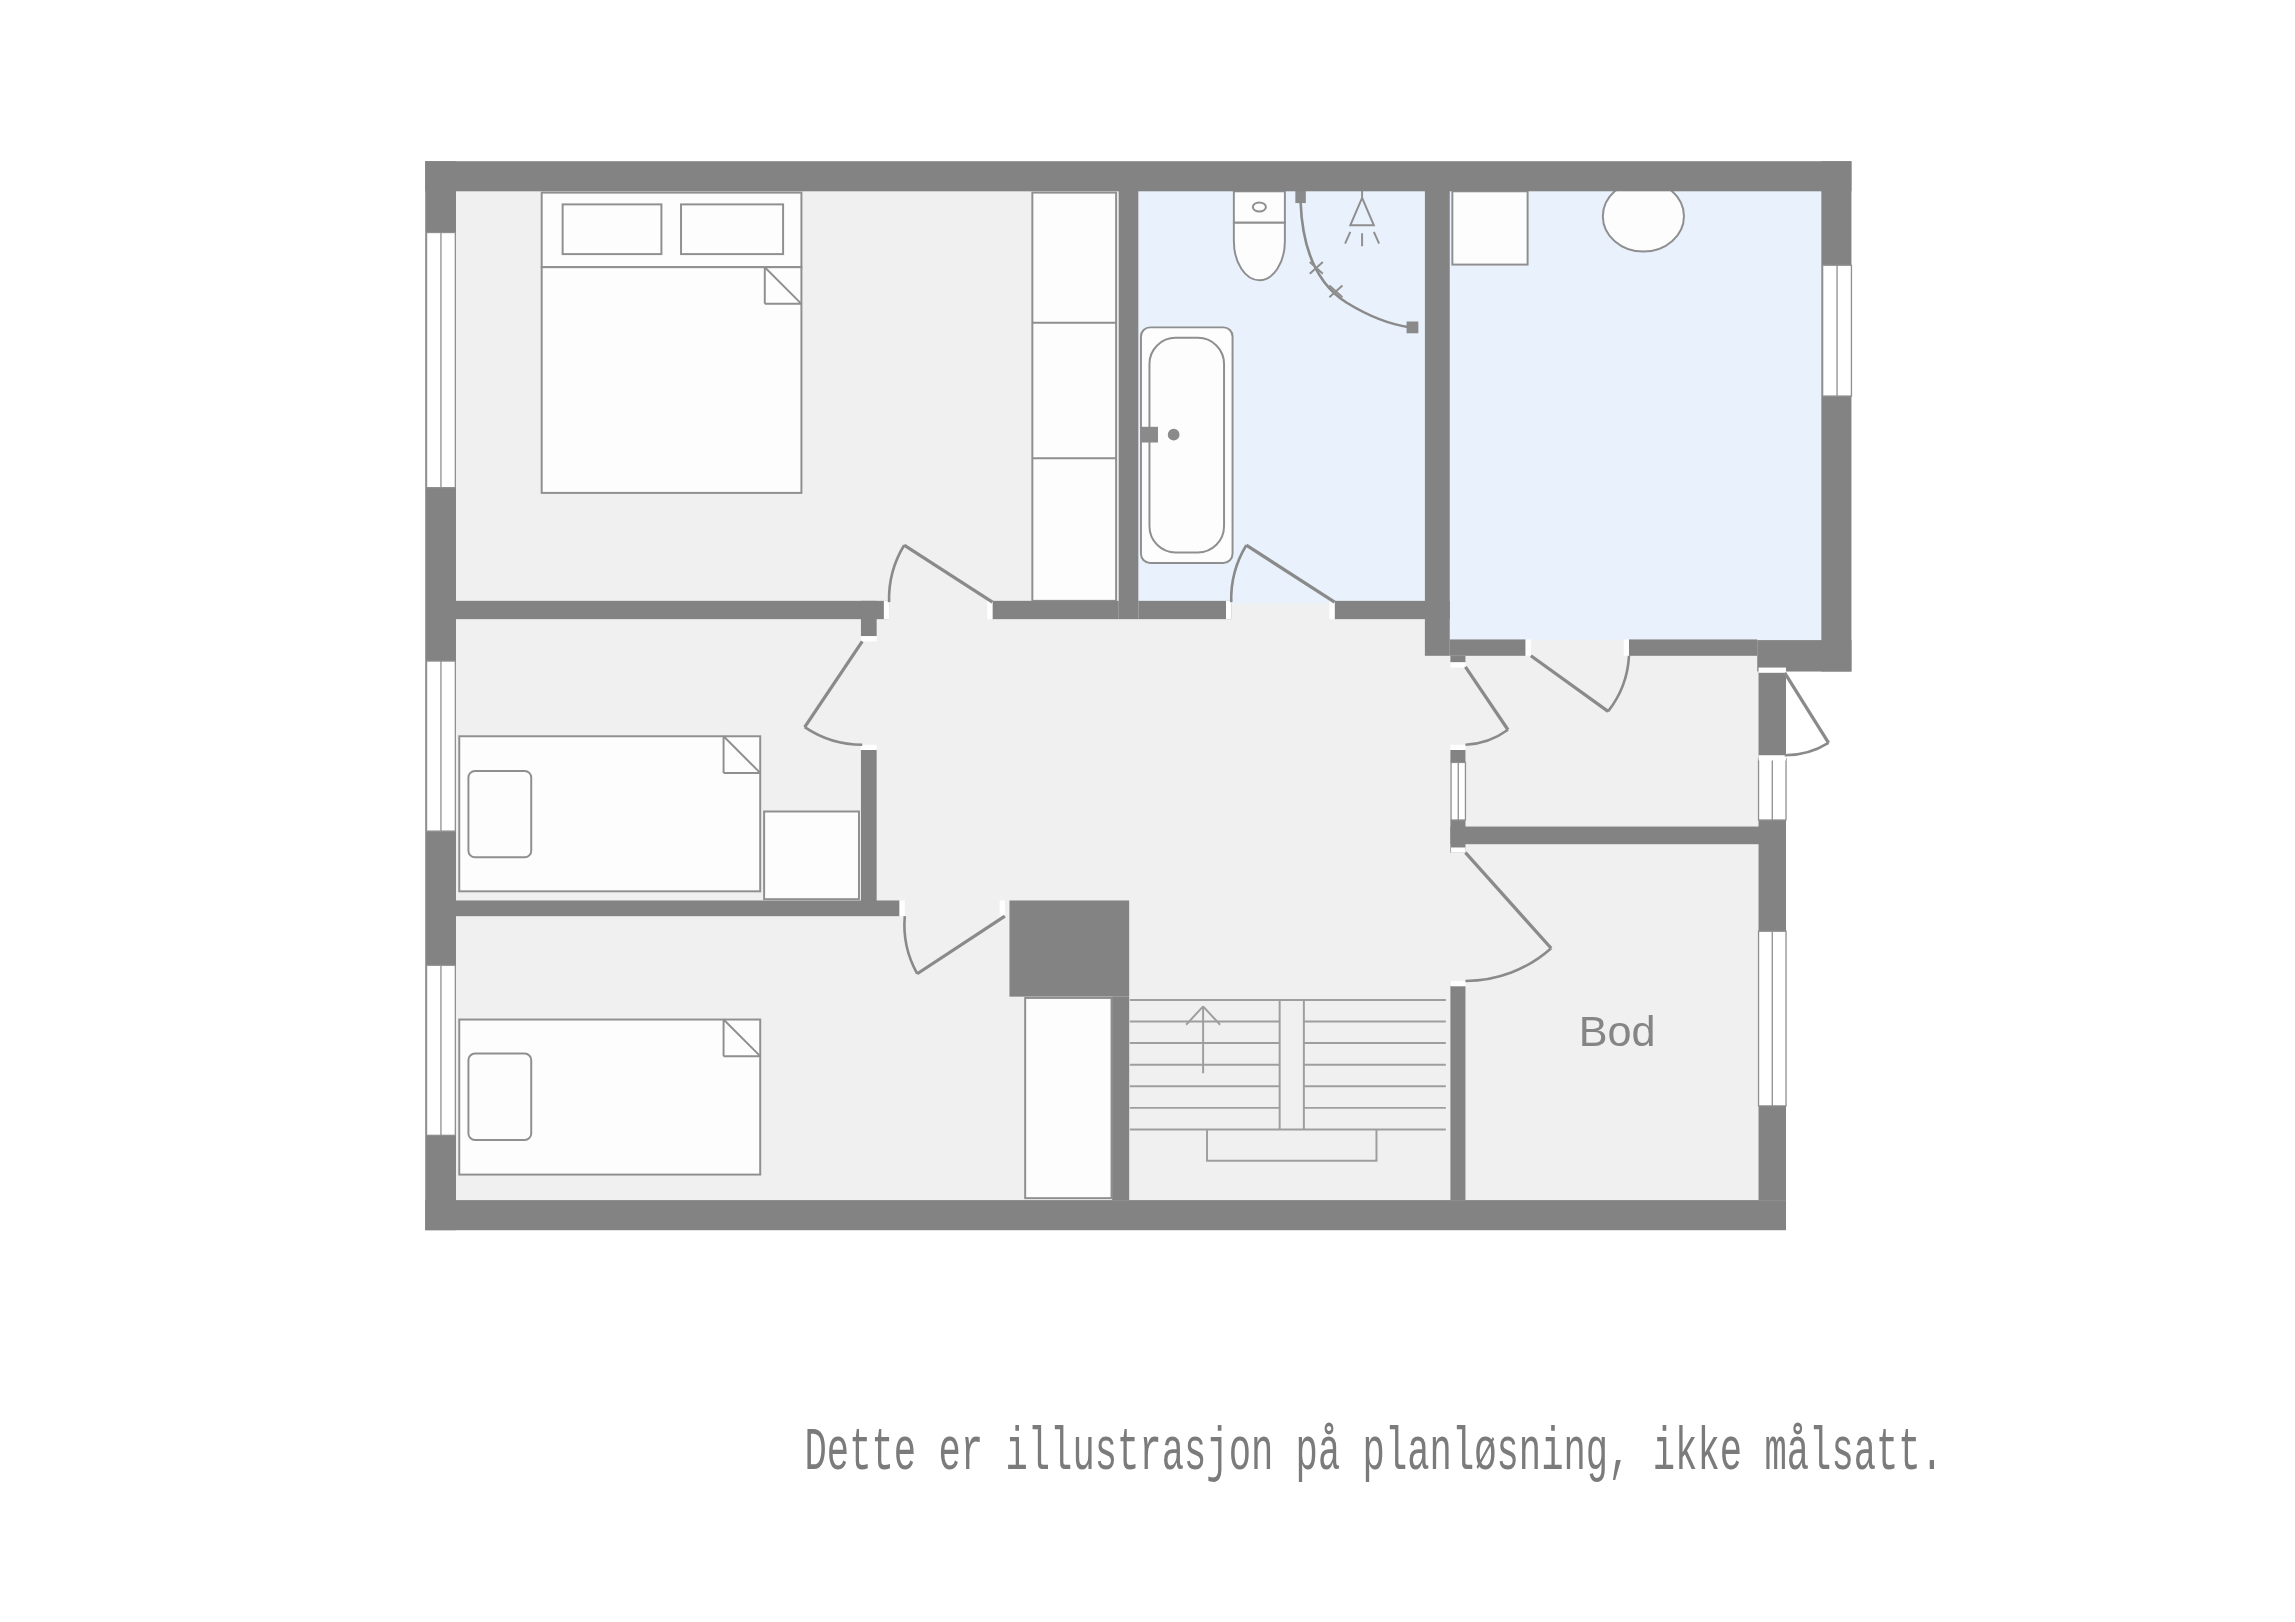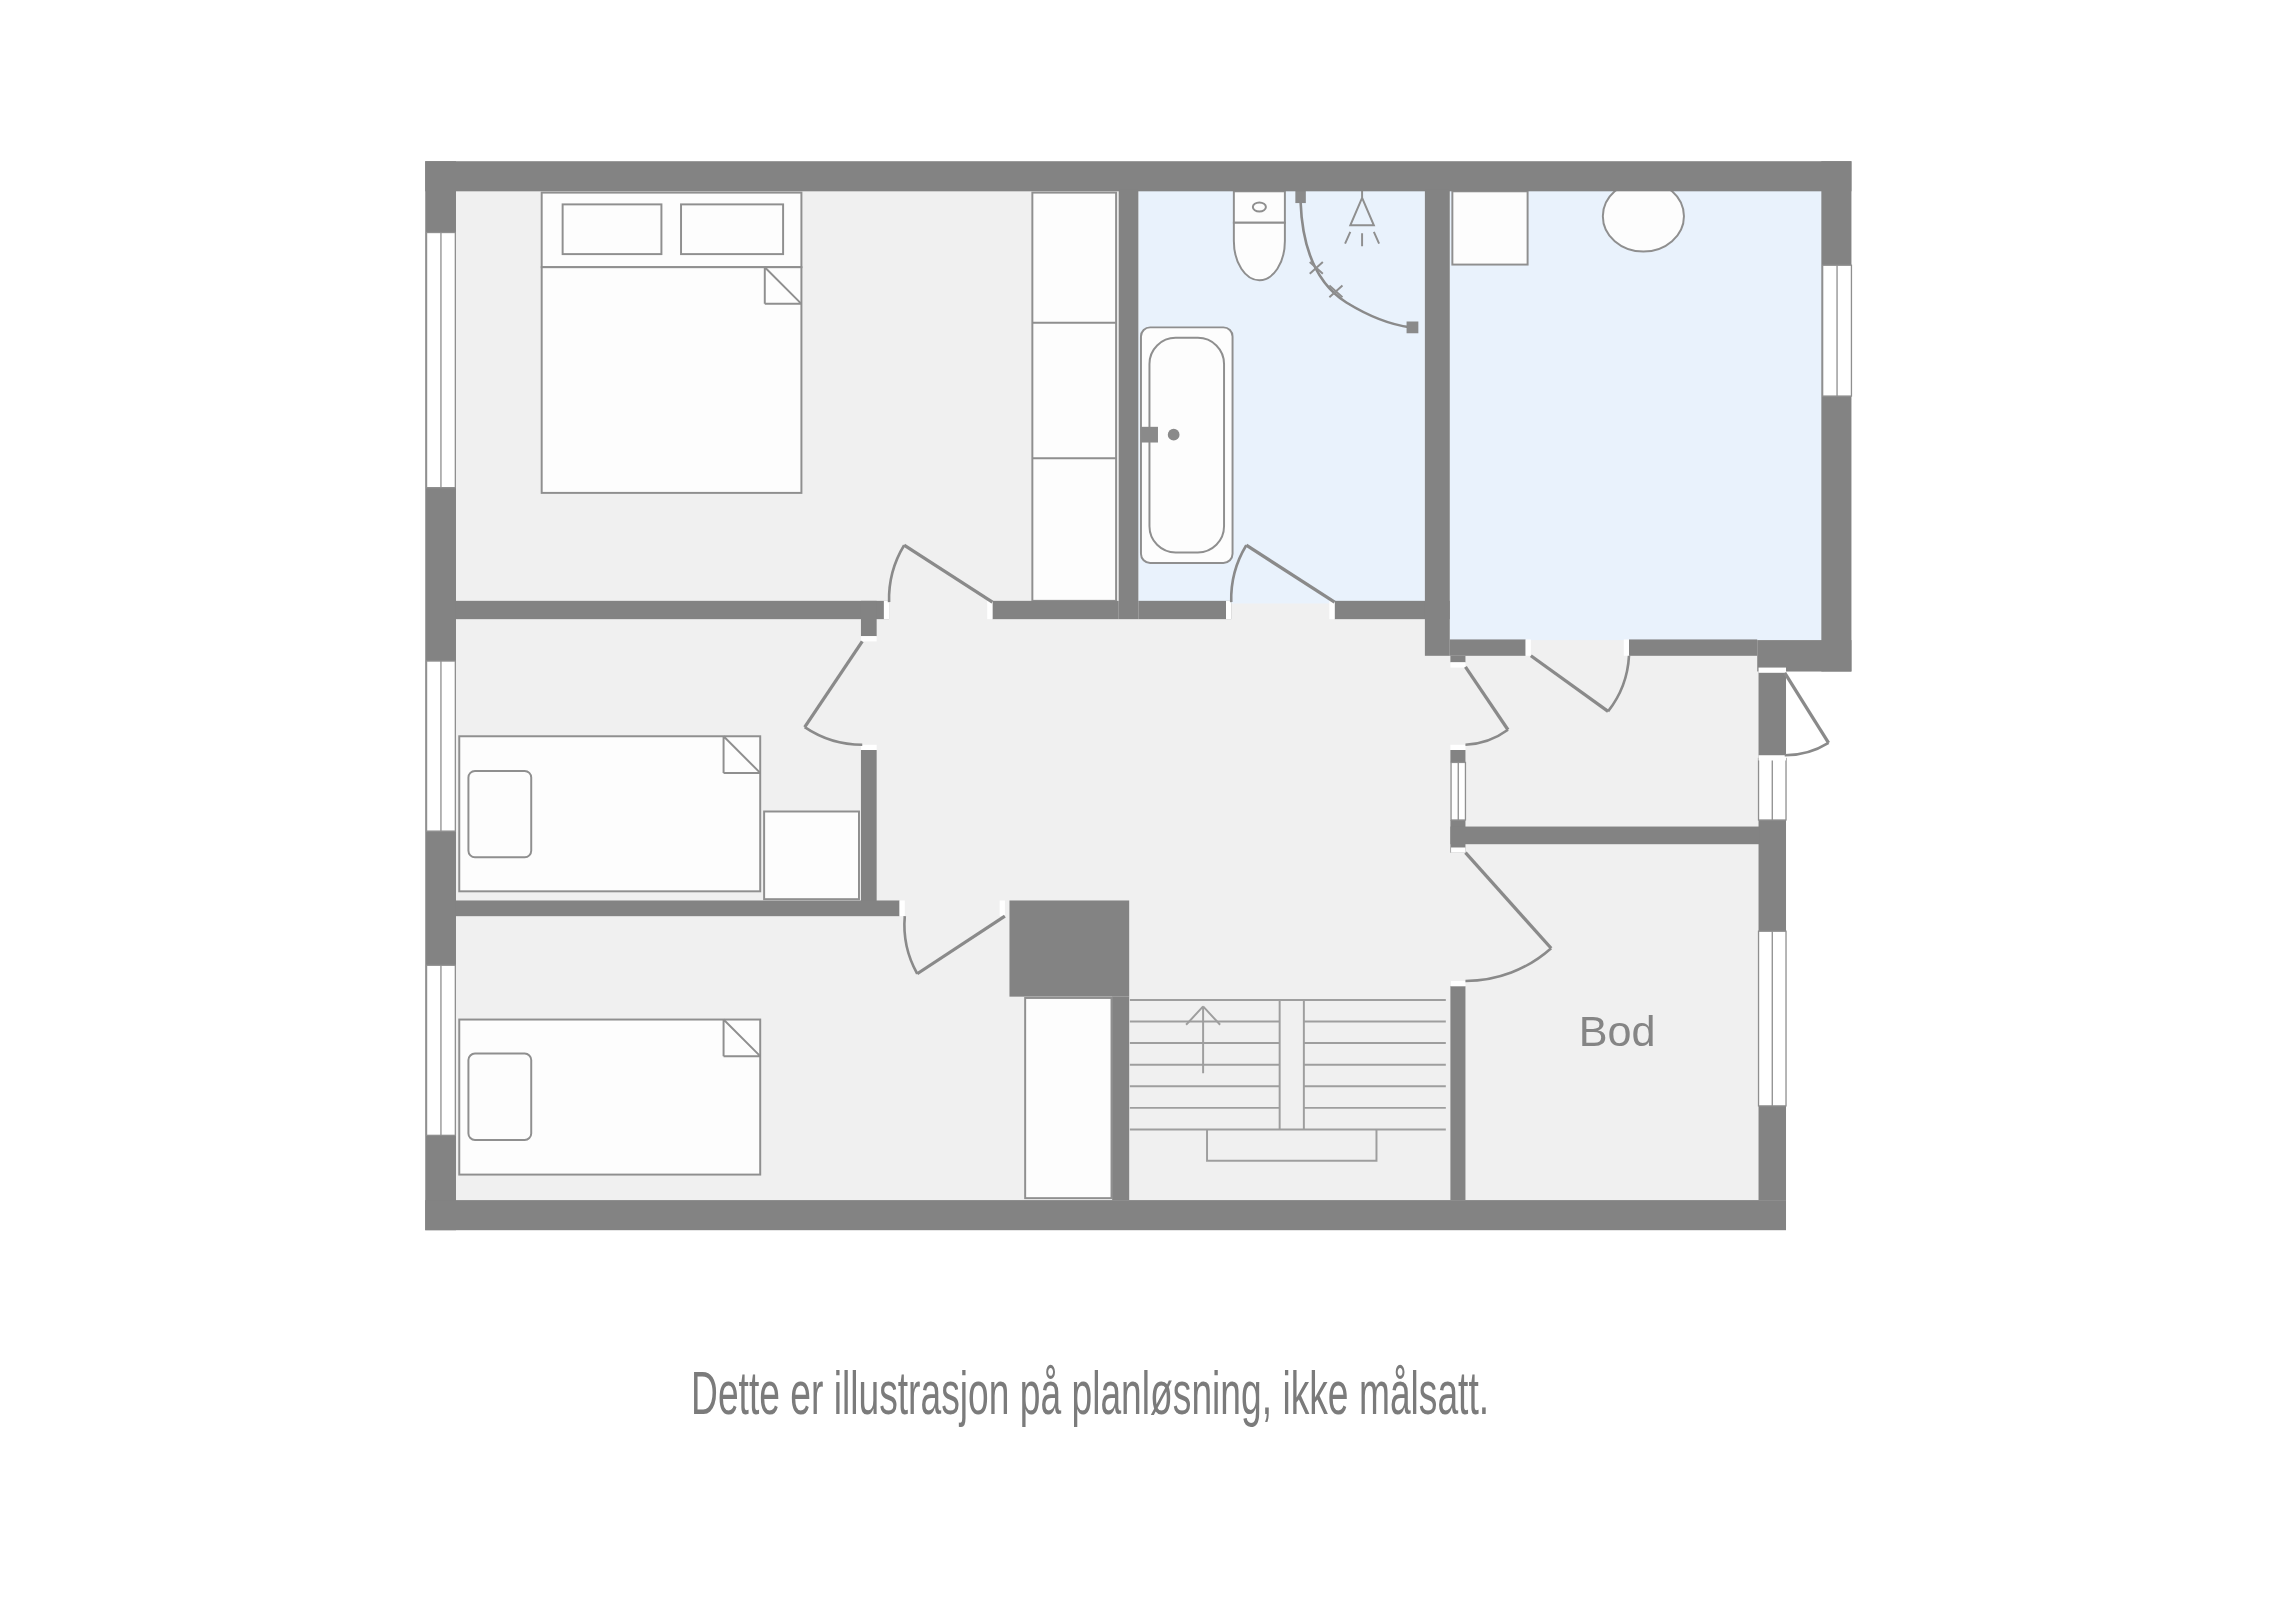--- a/index.html
+++ b/index.html
@@ -13,21 +13,21 @@
   .furn{fill:var(--furn,#fdfdfd);stroke:var(--outline,#8f8f8f);stroke-width:3;}
   .furnline{fill:none;stroke:var(--outline,#8f8f8f);stroke-width:3;}
   .hard{fill:var(--door,#8a8a8a);stroke:none;}
   .door{fill:none;stroke:var(--door,#8a8a8a);stroke-width:4;}
   .doorleaf{fill:none;stroke:var(--door,#8a8a8a);stroke-width:5;}
   .win{fill:#ffffff;stroke:var(--outline,#8f8f8f);stroke-width:2;}
   .winline{fill:none;stroke:var(--outline,#8f8f8f);stroke-width:2;}
   .sill{fill:#ffffff;}
   .stair{fill:none;stroke:#9e9e9e;stroke-width:3;}
   .roomtext{fill:#858585;font-family:"Liberation Sans",sans-serif;font-size:66px;}
-  .caption{position:absolute;left:425px;width:1427px;top:1356px;text-align:left;}
+  .caption{position:absolute;left:425px;width:1427px;top:1416px;text-align:right;font-family:Liberation Mono, monospace;}
   .caption span{display:inline-block;transform:scaleX(.60);transform-origin:50% 50%;
         font-size:62px;line-height:1.2;color:var(--textgray,#7b7b7b);white-space:nowrap;}
   .logo{position:absolute;left:1978px;top:1305px;width:164px;height:164px;}
   .logo-circle{width:156px;height:156px;border:3.9px solid var(--logo,#3e3e3e);border-radius:50%;
         display:flex;flex-direction:column;align-items:center;justify-content:center;}
   .logo-te{font-size:93px;font-weight:400;letter-spacing:5.2px;color:var(--logo,#3e3e3e);
         line-height:1;margin-left:5.2px;}
   .logo-foto{font-size:34px;font-weight:400;letter-spacing:10.5px;color:var(--logo,#3e3e3e);
         line-height:1;margin-top:6.5px;margin-left:9.2px;}
 </style>

